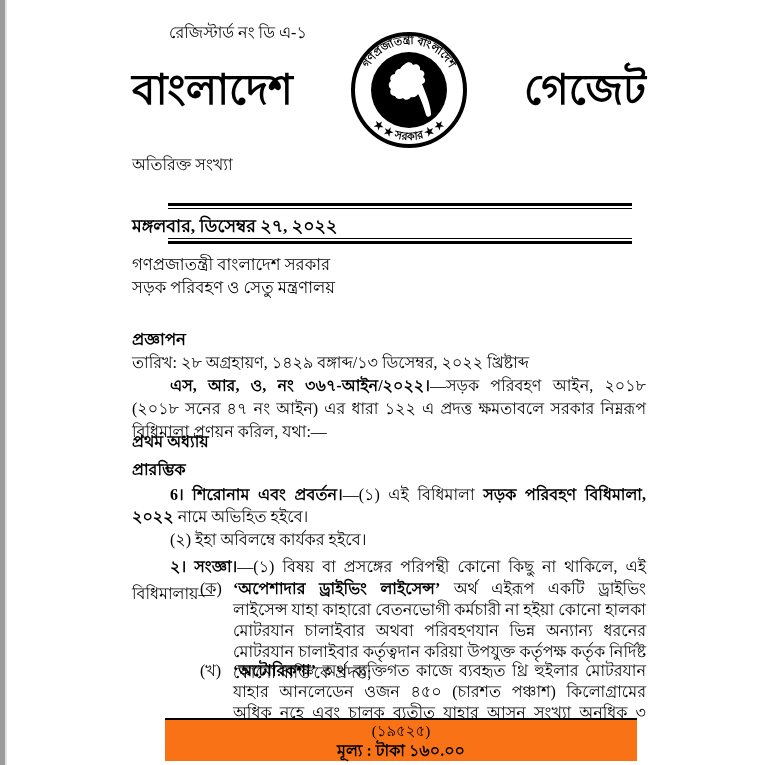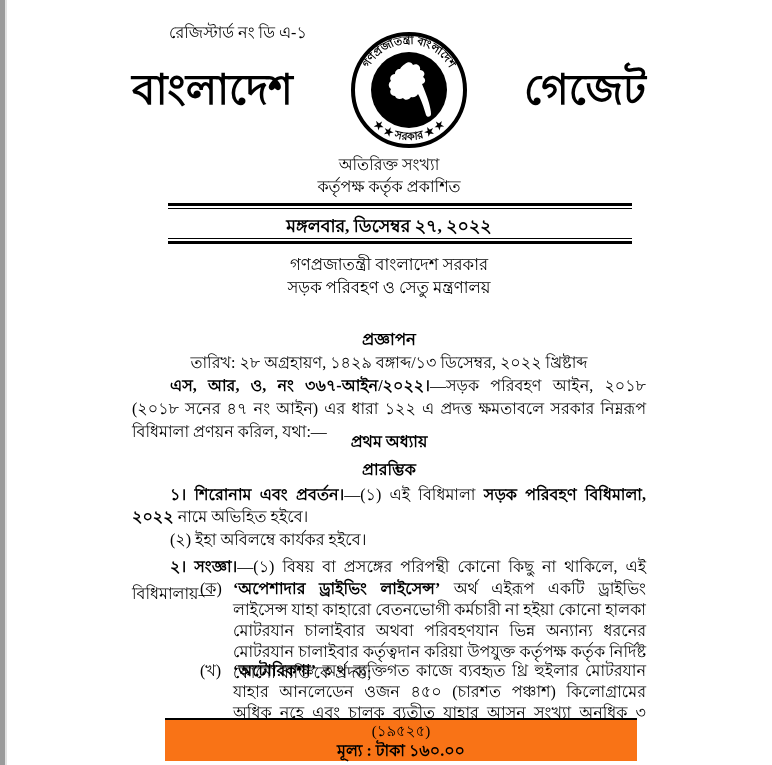--- a/index.html
+++ b/index.html
@@ -13,21 +13,21 @@
   .left-edge-hl{position:absolute;left:5px;top:0;width:2px;height:765px;background:#e3e3e3;}
 
   .page{position:absolute;left:132px;top:0;width:514px;height:548px;}
   .abs{position:absolute;left:0;width:514px;}
 
   .reg{top:20px;left:37px;width:300px;font-size:16px;}
   .masthead{top:30px;display:flex;align-items:center;justify-content:space-between;gap:0;}
   .mast-title{font-size:42px;font-weight:bold;line-height:1.05;white-space:nowrap;}
   .seal{width:120px;height:120px;flex:none;display:block;}
 
-  .center{text-align:center;}
+  .center{text-align:left;}
   .sub1{top:152px;font-size:16px;}
   .sub2{top:174px;font-size:16px;}
 
   .rule-a{top:203px;left:36px;width:464px;height:2px;border-top:3px solid #000;border-bottom:1px solid #000;}
   .dateline{top:213px;font-size:17.5px;font-weight:bold;}
   .rule-b{top:238px;left:36px;width:464px;height:2px;border-top:1px solid #000;border-bottom:3px solid #000;}
 
   .issuer{top:254px;line-height:22.5px;font-size:16.5px;}
   .notice-head{top:327px;font-weight:bold;font-size:16.5px;}
   .date-detail{top:350px;font-size:16px;}
@@ -79,40 +79,39 @@
       </text>
       <text font-size="11" font-weight="bold" fill="#000000">
         <textPath href="#sealBottomArc" startOffset="50%" text-anchor="middle">★ ★  সরকার  ★ ★</textPath>
       </text>
       <path fill="#ffffff" d="M56,34 c3,-3 7,-2 8,1 c4,-2 8,1 7,5 c4,0 6,4 3,7 c3,2 3,6 -1,7 c2,5 5,12 7,19 c1,4 2,8 2,11 c0,3 -4,4 -5,1 c-2,-7 -5,-16 -8,-21 c-1,2 -4,4 -7,3 c-2,3 -6,4 -8,1 c-3,2 -7,1 -8,-2 c-4,0 -6,-4 -4,-7 c-3,-2 -3,-6 0,-8 c-2,-3 0,-7 4,-7 c0,-3 2,-5 5,-5 c1,-2 3,-4 5,-5 z"></path>
     </svg>
     <span class="mast-title">গেজেট</span>
   </div>
 
   <div class="abs center sub1">অতিরিক্ত সংখ্যা</div>
-  <div class="abs center sub2">কর্তৃপক্ষ কর্তৃক প্রকাশিত</div>
 
   <div class="abs rule-a" style="width:464px;"></div>
   <div class="abs center dateline">মঙ্গলবার, ডিসেম্বর ২৭, ২০২২</div>
   <div class="abs rule-b" style="width:464px;"></div>
 
   <div class="abs center issuer">
     <div>গণপ্রজাতন্ত্রী বাংলাদেশ সরকার</div>
     <div>সড়ক পরিবহণ ও সেতু মন্ত্রণালয়</div>
   </div>
 
   <div class="abs center notice-head">প্রজ্ঞাপন</div>
   <div class="abs center date-detail">তারিখ: ২৮ অগ্রহায়ণ, ১৪২৯ বঙ্গাব্দ/১৩ ডিসেম্বর, ২০২২ খ্রিষ্টাব্দ</div>
 
   <p class="abs just sro"><b>এস, আর, ও, নং ৩৬৭-আইন/২০২২।</b><span>—সড়ক পরিবহণ আইন, ২০১৮ (২০১৮ সনের ৪৭ নং আইন) এর ধারা ১২২ এ প্রদত্ত ক্ষমতাবলে সরকার নিম্নরূপ বিধিমালা প্রণয়ন করিল, যথা:—</span></p>
 
   <div class="abs center chap">প্রথম অধ্যায়</div>
   <div class="abs center chap2">প্রারম্ভিক</div>
 
-  <p class="abs just r1"><b>১। শিরোনাম এবং প্রবর্তন।</b><span>—(১) এই বিধিমালা </span><b>সড়ক পরিবহণ বিধিমালা, ২০২২</b><span> নামে অভিহিত হইবে।</span></p>
+  <p class="abs just r1"><b>6। শিরোনাম এবং প্রবর্তন।</b><span>—(১) এই বিধিমালা </span><b>সড়ক পরিবহণ বিধিমালা, ২০২২</b><span> নামে অভিহিত হইবে।</span></p>
 
   <p class="abs r1sub">(২) ইহা অবিলম্বে কার্যকর হইবে।</p>
 
   <p class="abs just r2"><b>২। সংজ্ঞা।</b><span>—(১) বিষয় বা প্রসঙ্গের পরিপন্থী কোনো কিছু না থাকিলে, এই বিধিমালায়—</span></p>
 
   <div class="abs clause clause-a">
     <span class="lbl">(ক)</span>
     <span class="txt"><b>‘অপেশাদার ড্রাইভিং লাইসেন্স’</b><span> অর্থ এইরূপ একটি ড্রাইভিং লাইসেন্স যাহা কাহারো বেতনভোগী কর্মচারী না হইয়া কোনো হালকা মোটরযান চালাইবার অথবা পরিবহণযান ভিন্ন অন্যান্য ধরনের মোটরযান চালাইবার কর্তৃত্বদান করিয়া উপযুক্ত কর্তৃপক্ষ কর্তৃক নির্দিষ্ট কোনো ব্যক্তিকে প্রদত্ত;</span></span>
   </div>
 

